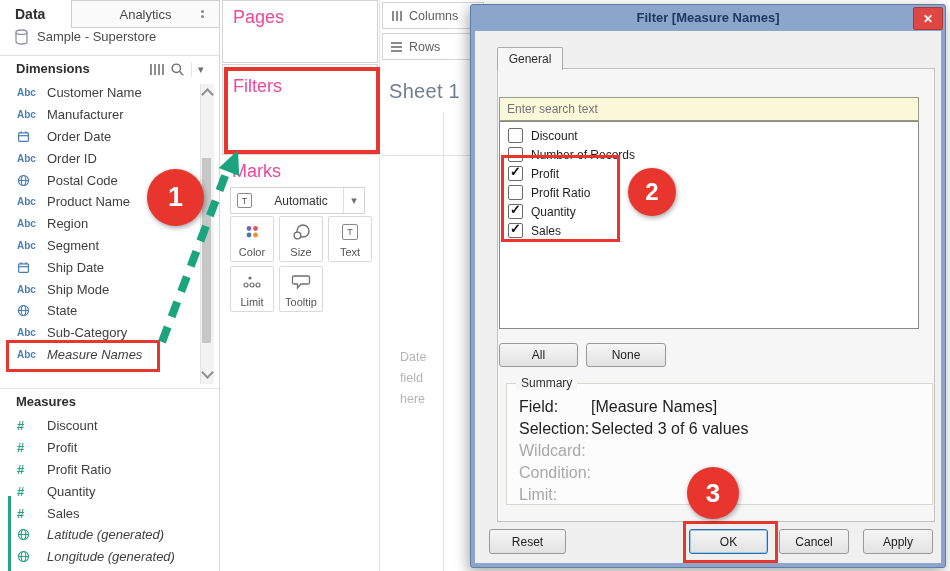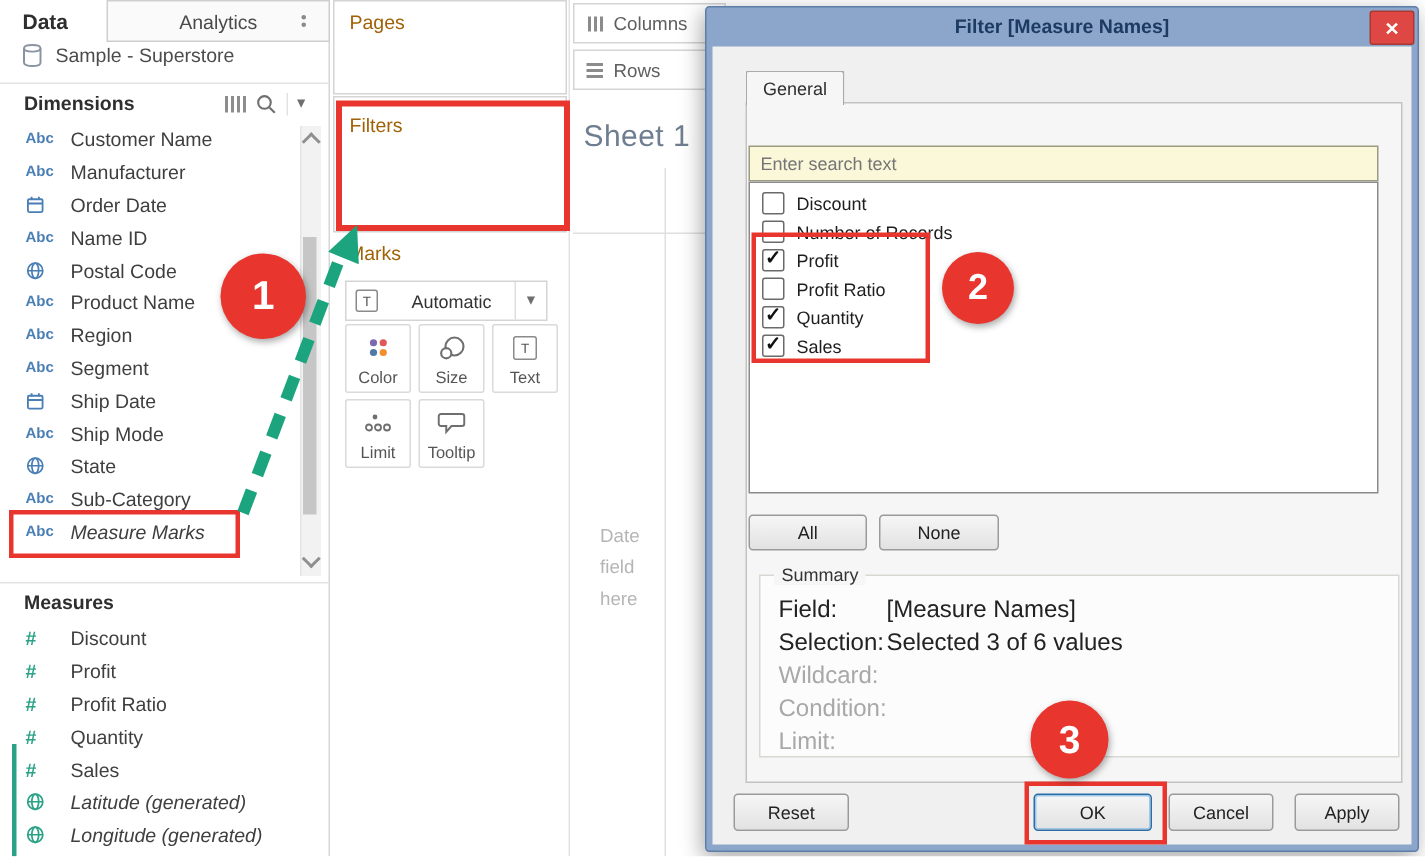--- a/index.html
+++ b/index.html
@@ -34,21 +34,21 @@
   
   .sbar{left:200px;top:84px;width:13px;height:300px;background:#f2f2f2;border-left:1px solid #e4e4e4;}
   .sthumb{left:202px;top:158px;width:9px;height:185px;background:#c6c6c6;}
   .chev{width:7px;height:7px;border-left:2px solid #8f8f8f;border-top:2px solid #8f8f8f;}
   .chev.up{left:203px;top:90px;transform:rotate(45deg);}
   .chev.down{left:203px;top:368px;transform:rotate(225deg);}
   .teal-strip{left:8px;top:496px;width:3px;height:75px;background:#2aa287;}
 
   
   .card{background:#fff;border:1px solid #d4d4d4;}
-  .card-label{font-size:13px;color:#a16207;}
+  .card-label{font-size:18px;color:#ec4899;}
   .marksdrop{left:230px;top:187px;width:133px;height:25px;background:#fff;border:1px solid #d4d4d4;
              display:flex;align-items:center;}
   .tbox{flex:none;width:13px;height:13px;border:1px solid #8a8a8a;border-radius:2px;margin-left:6px;
         font-size:9px;color:#555;display:flex;align-items:center;justify-content:center;}
   .marksdrop .mlabel{flex:1;font-size:12px;color:#333;margin-left:7px;text-align:center;}
   .marksdrop .dcaret{flex:none;width:20px;height:100%;border-left:1px solid #dedede;
         display:flex;align-items:center;justify-content:center;}
   .markbtn{width:44px;height:46px;background:#fff;border:1px solid #dadada;border-radius:2px;
            display:flex;flex-direction:column;align-items:center;justify-content:flex-end;padding-bottom:3px;box-sizing:border-box;}
   .markbtn .mico{flex:1;display:flex;align-items:center;justify-content:center;}
@@ -166,21 +166,21 @@
               <line x1="5" y1="1.5" x2="5" y2="4" stroke="#4a7fb5" stroke-width="1.5"></line>
               <line x1="11" y1="1.5" x2="11" y2="4" stroke="#4a7fb5" stroke-width="1.5"></line>
             </svg>
           </span>
           <span class="flabel">Order Date</span>
         </div>
       <div class="fieldrow">
           <span class="ficon">
             <span class="abc">Abc</span>
           </span>
-          <span class="flabel">Name ID</span>
+          <span class="flabel">Order ID</span>
         </div>
       <div class="fieldrow">
           <span class="ficon">
             <svg width="13" height="13" viewBox="0 0 16 16">
               <circle cx="8" cy="8" r="6.2" fill="none" stroke="#4a7fb5" stroke-width="1.4"></circle>
               <line x1="1.8" y1="8" x2="14.2" y2="8" stroke="#4a7fb5" stroke-width="1.4"></line>
               <ellipse cx="8" cy="8" rx="2.8" ry="6.2" fill="none" stroke="#4a7fb5" stroke-width="1.4"></ellipse>
             </svg>
           </span>
           <span class="flabel">Postal Code</span>
@@ -233,21 +233,21 @@
       <div class="fieldrow">
           <span class="ficon">
             <span class="abc">Abc</span>
           </span>
           <span class="flabel">Sub-Category</span>
         </div>
       <div class="fieldrow">
           <span class="ficon">
             <span class="abc">Abc</span>
           </span>
-          <span class="flabel italic">Measure Marks</span>
+          <span class="flabel italic">Measure Names</span>
         </div>
     </div>
 
     <div class="abs sbar"></div>
     <div class="abs sthumb"></div>
     <div class="abs chev up"></div>
     <div class="abs chev down"></div>
 
     <div class="abs divider-h" style="left:0;top:388px;width:219px;"></div>
     <div class="abs sec-title" style="left:16px;top:394px;">Measures</div>

